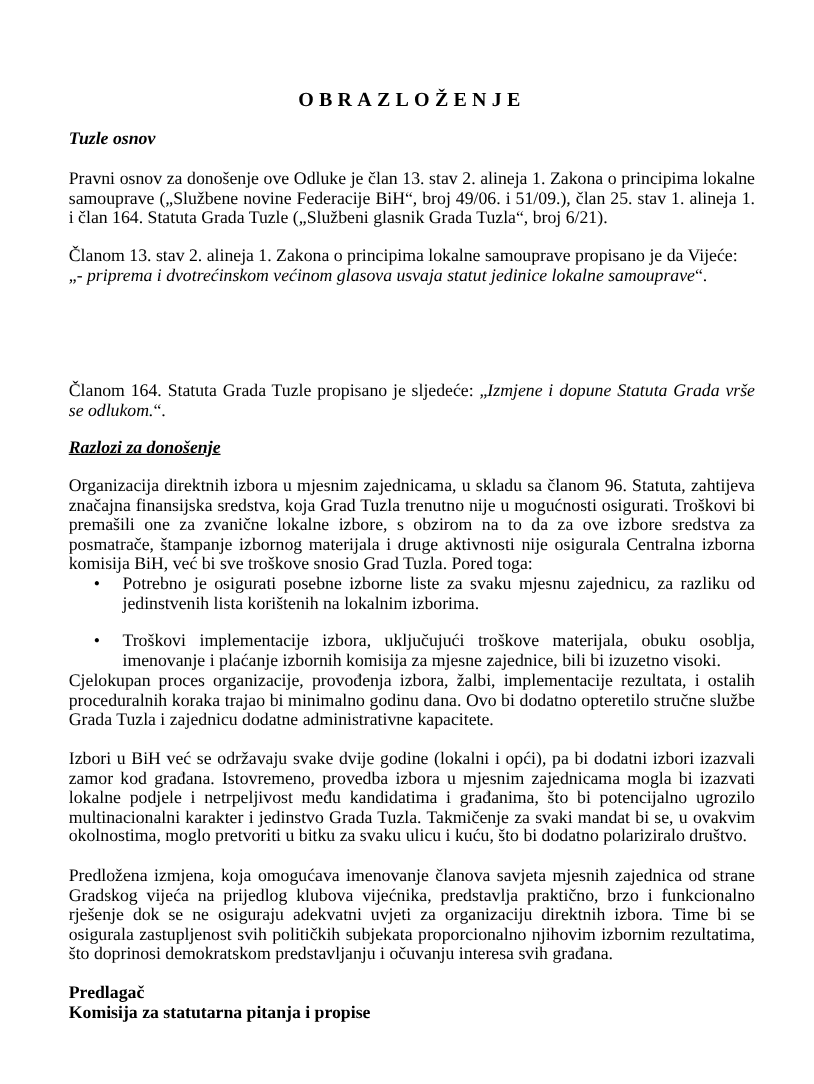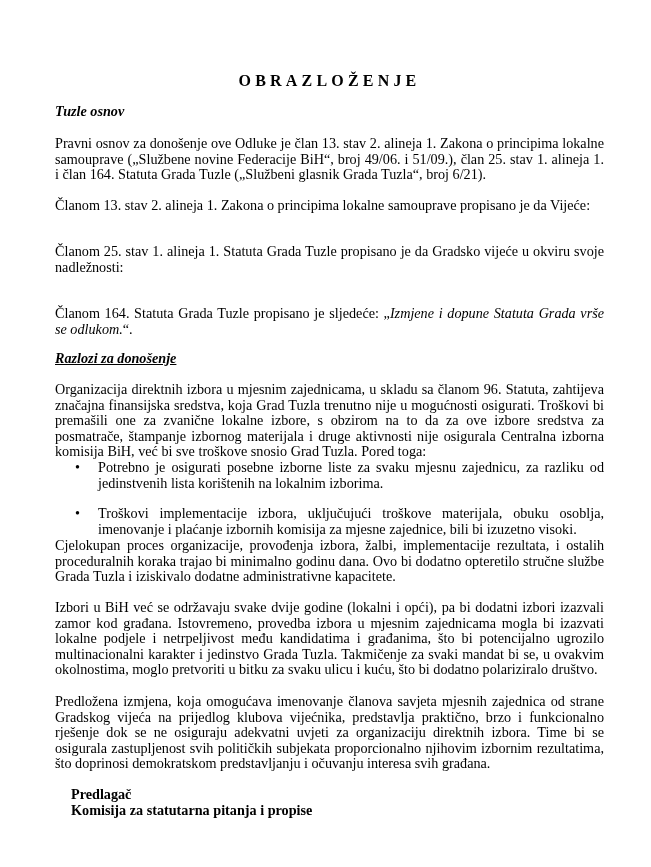--- a/index.html
+++ b/index.html
@@ -10,55 +10,55 @@
     }
     .title {
       position: absolute; top: 73px; left: 0; width: 549px; text-align: center;
       font-weight: bold; letter-spacing: 4.2px; font-size: 16px;
     }
     .blk { position: absolute; left: 0; width: 549px; }
     .h { font-weight: bold; font-style: italic; text-decoration: none; }
     .h.u { text-decoration: underline; }
     .j { text-align: justify; text-align-last: left; }
     .it { font-style: italic; }
-    .b { font-weight: bold; margin-left: 16px; }
+    .b { font-weight: bold; }
     ul { margin: 0; padding: 0; list-style: none; }
     li { position: relative; padding-left: 43px; text-align: justify; text-align-last: left; }
     li .dot { position: absolute; left: 20px; top: 0; }
   </style>
 </head>
 <body>
 
 <div class="page">
   <div class="title">OBRAZLOŽENJE</div>
 
   <div class="blk h" style="top:104px">Tuzle osnov</div>
 
   <div class="blk j" style="top:136px">Pravni osnov za donošenje ove Odluke je član 13. stav 2. alineja 1. Zakona o principima lokalne samouprave („Službene novine Federacije BiH“, broj 49/06. i 51/09.), član 25. stav 1. alineja 1. i član 164. Statuta Grada Tuzle („Službeni glasnik Grada Tuzla“, broj 6/21).</div>
 
   <div class="blk" style="top:198px">
     <div>Članom 13. stav 2. alineja 1.  Zakona o principima lokalne samouprave propisano je da Vijeće:</div>
+    <div><span>„</span><span class="it">- priprema i dvotrećinskom većinom glasova usvaja statut jedinice lokalne samouprave</span><span>“.</span></div>
   </div>
 
   <div class="blk" style="top:244px">
-    <div class="j">Članom 25. stav 1. alineja 1.  Statuta Grada Tuzle propisano je da Gradsko vijeće u okviru svoje nadležnosti:</div>
   </div>
 
   <div class="blk j" style="top:306px"><span>Članom 164. Statuta Grada Tuzle propisano je sljedeće: „</span><span class="it">Izmjene i dopune Statuta Grada vrše se odlukom.</span><span>“.</span></div>
 
   <div class="blk h u" style="top:351px">Razlozi za donošenje</div>
 
   <div class="blk j" style="top:382px">Organizacija direktnih izbora u mjesnim zajednicama, u skladu sa članom 96. Statuta, zahtijeva značajna finansijska sredstva, koja Grad Tuzla trenutno nije u mogućnosti osigurati. Troškovi bi premašili one za zvanične lokalne izbore, s obzirom na to da za ove izbore sredstva za posmatrače, štampanje izbornog materijala i druge aktivnosti nije osigurala Centralna izborna komisija BiH, već bi sve troškove snosio Grad Tuzla. Pored toga:</div>
 
   <ul class="blk" style="top:460px">
     <li><span class="dot">•</span><span>Potrebno je osigurati posebne izborne liste za svaku mjesnu zajednicu, za razliku od jedinstvenih lista korištenih na lokalnim izborima.</span></li>
     <li style="margin-top:15px"><span class="dot">•</span><span>Troškovi implementacije izbora, uključujući troškove materijala, obuku osoblja, imenovanje i plaćanje izbornih komisija za mjesne zajednice, bili bi izuzetno visoki.</span></li>
   </ul>
 
-  <div class="blk j" style="top:538px">Cjelokupan proces organizacije, provođenja izbora, žalbi, implementacije rezultata, i ostalih proceduralnih koraka trajao bi minimalno godinu dana. Ovo bi dodatno opteretilo stručne službe Grada Tuzla i iziskivalo dodatne administrativne kapacitete.</div>
+  <div class="blk j" style="top:538px">Cjelokupan proces organizacije, provođenja izbora, žalbi, implementacije rezultata, i ostalih proceduralnih koraka trajao bi minimalno godinu dana. Ovo bi dodatno opteretilo stručne službe Grada Tuzla i zajednicu dodatne administrativne kapacitete.</div>
 
   <div class="blk j" style="top:600px">Izbori u BiH već se održavaju svake dvije godine (lokalni i opći), pa bi dodatni izbori izazvali zamor kod građana. Istovremeno, provedba izbora u mjesnim zajednicama mogla bi izazvati lokalne podjele i netrpeljivost među kandidatima i građanima, što bi potencijalno ugrozilo multinacionalni karakter i jedinstvo Grada Tuzla. Takmičenje za svaki mandat bi se, u ovakvim okolnostima, moglo pretvoriti u bitku za svaku ulicu i kuću, što bi dodatno polariziralo društvo.</div>
 
   <div class="blk j" style="top:694px">Predložena izmjena, koja omogućava imenovanje članova savjeta mjesnih zajednica od strane Gradskog vijeća na prijedlog klubova vijećnika, predstavlja praktično, brzo i funkcionalno rješenje dok se ne osiguraju adekvatni uvjeti za organizaciju direktnih izbora. Time bi se osigurala zastupljenost svih političkih subjekata proporcionalno njihovim izbornim rezultatima, što doprinosi demokratskom predstavljanju i očuvanju interesa svih građana.</div>
 
   <div class="blk b" style="top:787px">Predlagač</div>
   <div class="blk b" style="top:803px">Komisija za statutarna pitanja i propise</div>
 </div>
 
 </body></html>

